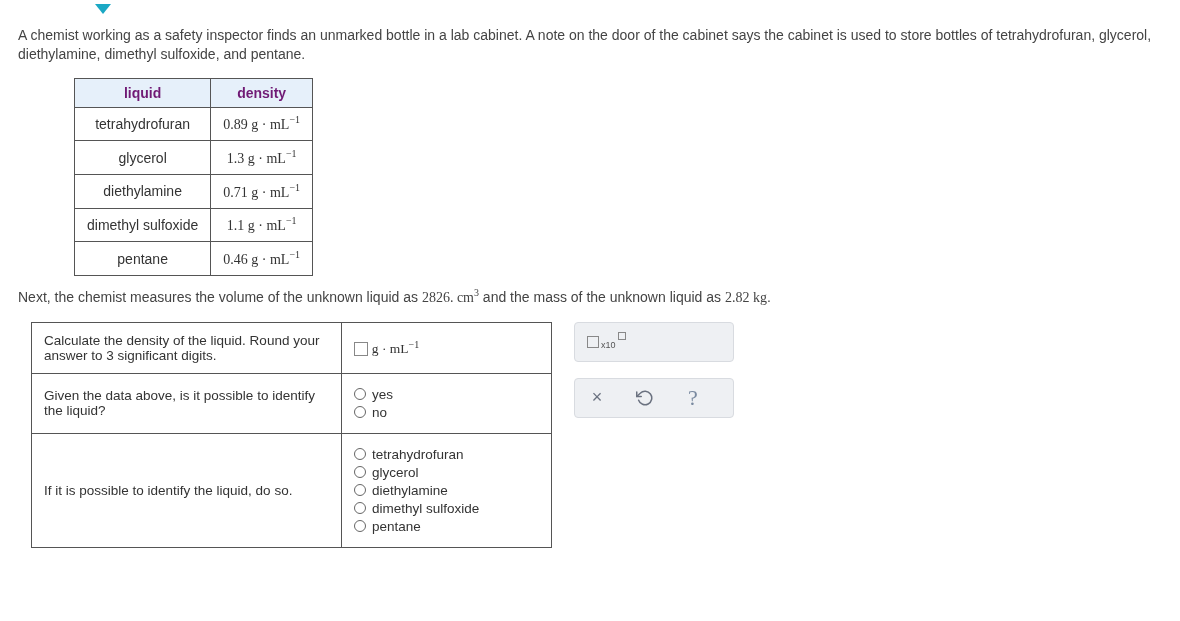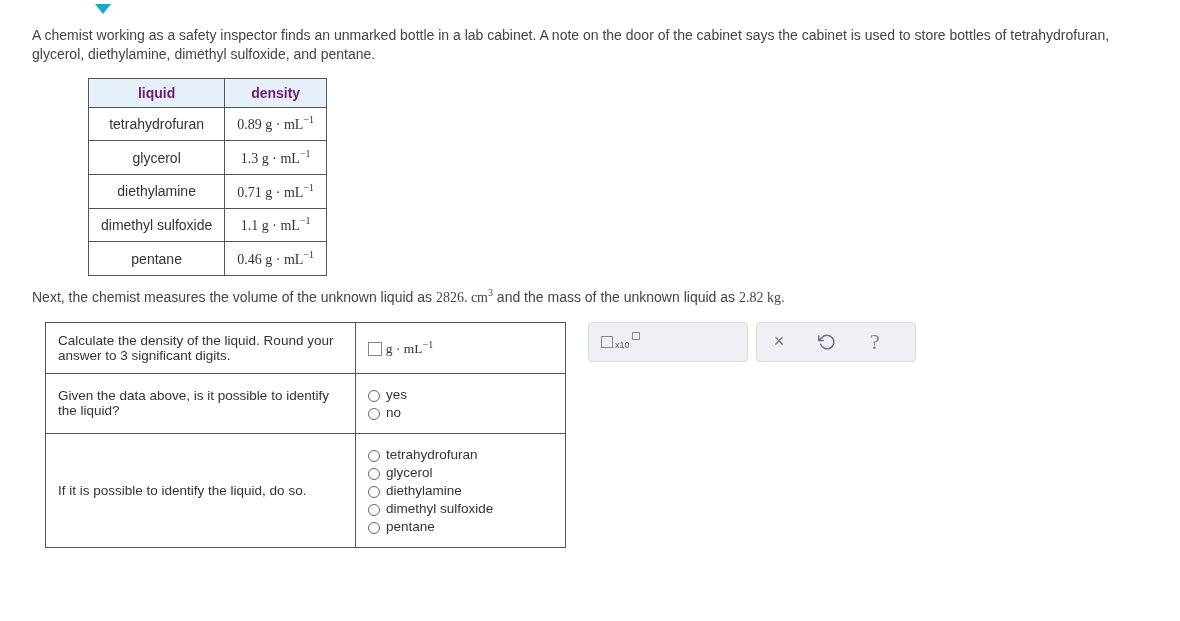--- a/index.html
+++ b/index.html
@@ -13,21 +13,21 @@
     width: 1180px;
   }
   .chevron-top {
     margin: 4px 0 0 95px;
     width: 0; height: 0;
     border-left: 8px solid transparent;
     border-right: 8px solid transparent;
     border-top: 10px solid #1ba8c4;
   }
   .content {
-    padding: 6px 18px 20px 32px;
+    padding: 6px 18px 20px 18px;
   }
   p { margin: 6px 0 14px 0; line-height: 1.35; color: #444; }
   .density-table {
     border-collapse: collapse;
     margin-left: 56px;
     margin-bottom: 10px;
   }
   .density-table th {
     background: #e6f0fa;
     border: 1px solid #555;
@@ -62,30 +62,31 @@
     font-size: 13.5px;
   }
   .answer-table td.prompt { width: 310px; }
   .answer-table td.input-cell { width: 210px; }
   .input-box {
     display: inline-block;
     width: 14px; height: 14px;
     border: 1px solid #888;
     vertical-align: middle;
   }
-  .radio-row { display: flex; align-items: flex-end; gap: 6px; margin: 3px 0; }
+  .radio-row { display: flex; align-items: center; gap: 6px; margin: 3px 0; }
   .radio-circle {
     width: 12px; height: 12px;
     border: 1px solid #666;
     border-radius: 50%;
     display: inline-block;
   }
   .toolbox {
     display: flex;
-    gap: 8px;
+    flex-direction: column;
+    gap: 16px;
   }
   .toolbox-row {
     background: #eef0f3;
     border: 1px solid #d8dbe0;
     border-radius: 4px;
     padding: 8px 12px;
     display: flex;
     align-items: center;
     gap: 28px;
     min-width: 160px;

